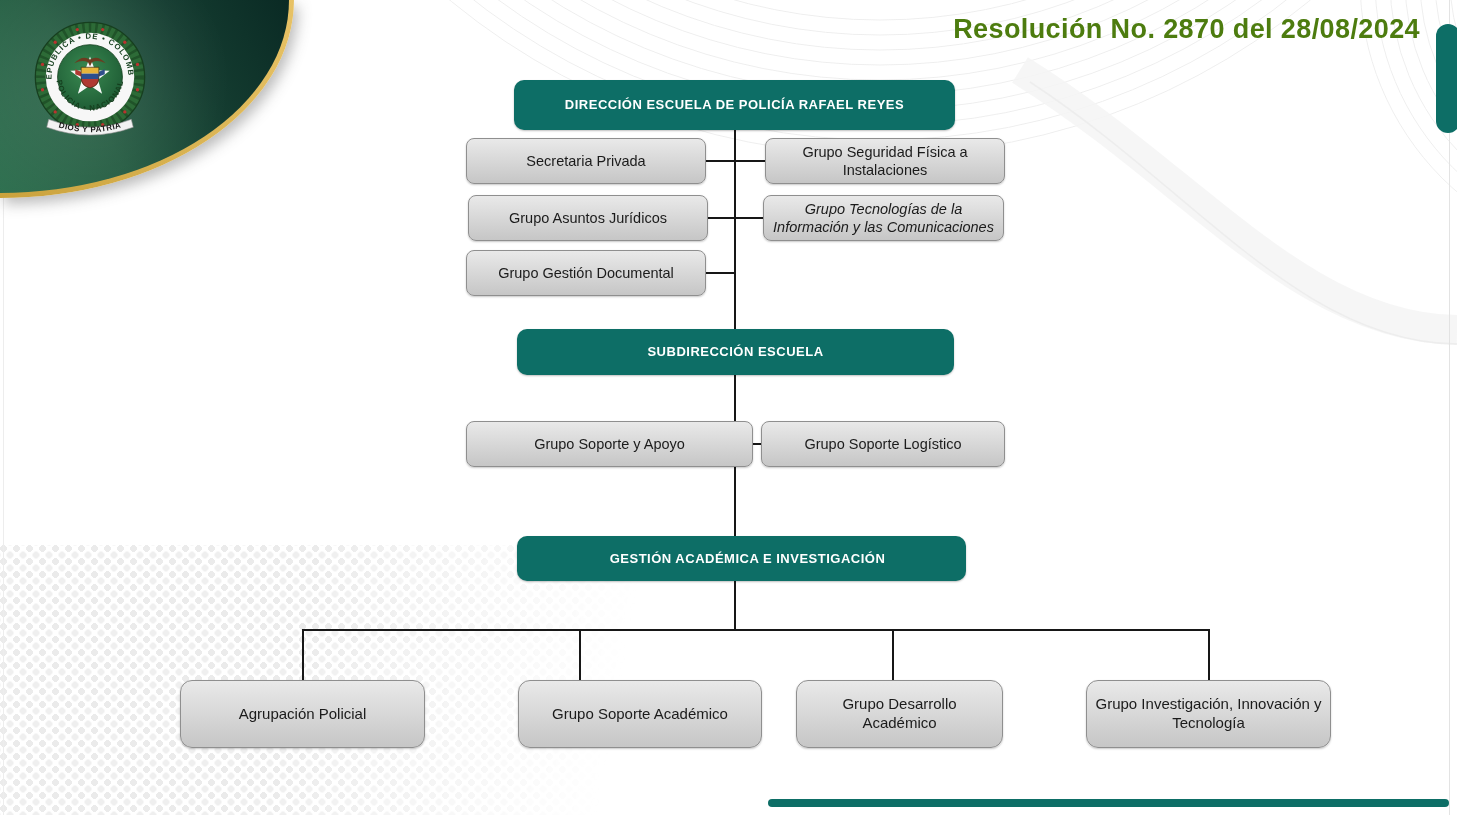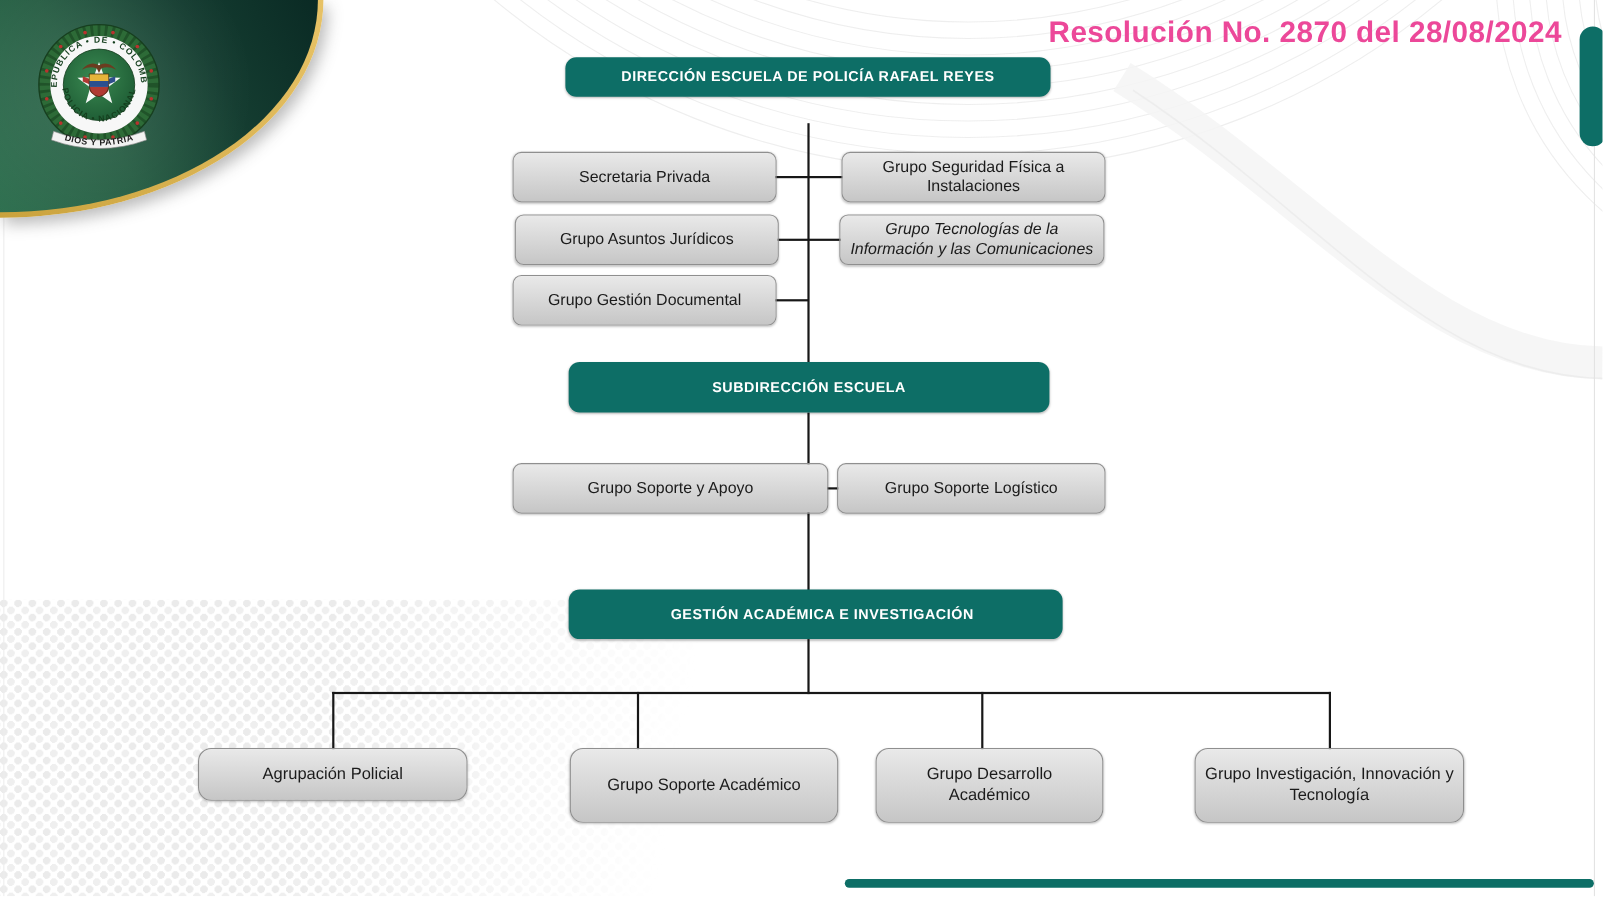--- a/index.html
+++ b/index.html
@@ -34,21 +34,21 @@
     border-bottom-right-radius:100% 100%;
   }
   .corner-green::after{
     content:"";position:absolute;inset:0;border-bottom-right-radius:100% 100%;
     background:radial-gradient(circle at 30% 42%,rgba(255,255,255,.10),transparent 62%);
   }
   .badge{position:absolute;left:31px;top:20px;width:118px;height:124px;}
   
   .doc-title{
     position:absolute;left:900px;top:14px;width:520px;text-align:right;
-    font-size:27px;font-weight:bold;color:#ec4899;letter-spacing:.4px;white-space:nowrap;
+    font-size:27px;font-weight:bold;color:#4d7c0f;letter-spacing:.4px;white-space:nowrap;
   }
   .side-tab{
     position:absolute;left:1436px;top:24px;width:24px;height:109px;
     background:#0d6e66;border-radius:14px;
   }
   .footer-bar{
     position:absolute;left:768px;top:799px;width:681px;height:8px;
     background:#0d6e66;border-radius:4px;
   }
   
@@ -181,34 +181,34 @@
   <div class="line hline" style="left:704px;top:160px;width:62px;"></div>
   <div class="line hline" style="left:704px;top:217px;width:62px;"></div>
   <div class="line hline" style="left:704px;top:272px;width:31px;"></div>
   <div class="line hline" style="left:709px;top:443px;width:54px;"></div>
   <div class="line hline" style="left:302px;top:629px;width:908px;"></div>
   <div class="line vline" style="left:302px;top:629px;height:54px;"></div>
   <div class="line vline" style="left:579px;top:629px;height:58px;"></div>
   <div class="line vline" style="left:892px;top:629px;height:58px;"></div>
   <div class="line vline" style="left:1208px;top:629px;height:54px;"></div>
 
-  <div class="teal-node" style="left:514px;top:52px;width:441px;height:36px;">DIRECCIÓN ESCUELA DE POLICÍA RAFAEL REYES</div>
+  <div class="teal-node" style="left:514px;top:80px;width:441px;height:50px;">DIRECCIÓN ESCUELA DE POLICÍA RAFAEL REYES</div>
 
   <div class="gray-node" style="left:466px;top:138px;width:240px;height:46px;">Secretaria Privada</div>
   <div class="gray-node" style="left:468px;top:195px;width:240px;height:46px;">Grupo Asuntos Jurídicos</div>
   <div class="gray-node" style="left:765px;top:138px;width:240px;height:46px;">Grupo Seguridad Física a Instalaciones</div>
 
   <div class="gray-node" style="left:466px;top:250px;width:240px;height:46px;">Grupo Gestión Documental</div>
   <div class="gray-node" style="left:763px;top:195px;width:241px;height:46px;font-style:italic;">Grupo Tecnologías de la Información y las Comunicaciones</div>
 
   <div class="teal-node" style="left:517px;top:329px;width:437px;height:46px;">SUBDIRECCIÓN ESCUELA</div>
 
   <div class="gray-node" style="left:466px;top:421px;width:287px;height:46px;">Grupo Soporte y Apoyo</div>
   <div class="gray-node" style="left:761px;top:421px;width:244px;height:46px;">Grupo Soporte Logístico</div>
 
   <div class="teal-node" style="left:517px;top:536px;width:437px;height:45px;padding-left:12px;">GESTIÓN ACADÉMICA E INVESTIGACIÓN</div>
 
-  <div class="gray-node big" style="left:180px;top:680px;width:245px;height:48px;">Agrupación Policial</div>
+  <div class="gray-node big" style="left:180px;top:680px;width:245px;height:68px;">Agrupación Policial</div>
   <div class="gray-node big" style="left:478px;top:680px;width:244px;height:68px;margin-left:40px;">Grupo Soporte Académico</div>
   <div class="gray-node big" style="left:796px;top:680px;width:207px;height:68px;">Grupo Desarrollo Académico</div>
   <div class="gray-node big" style="left:1086px;top:680px;width:245px;height:68px;">Grupo Investigación, Innovación y Tecnología</div>
 
 </div>
 
 </body></html>

